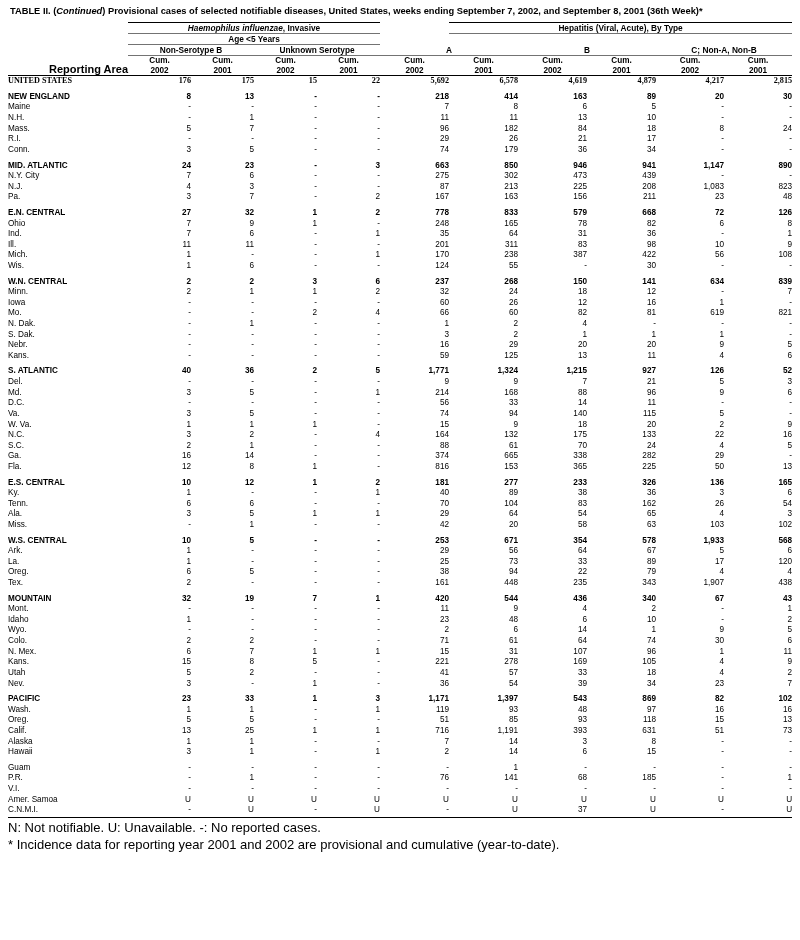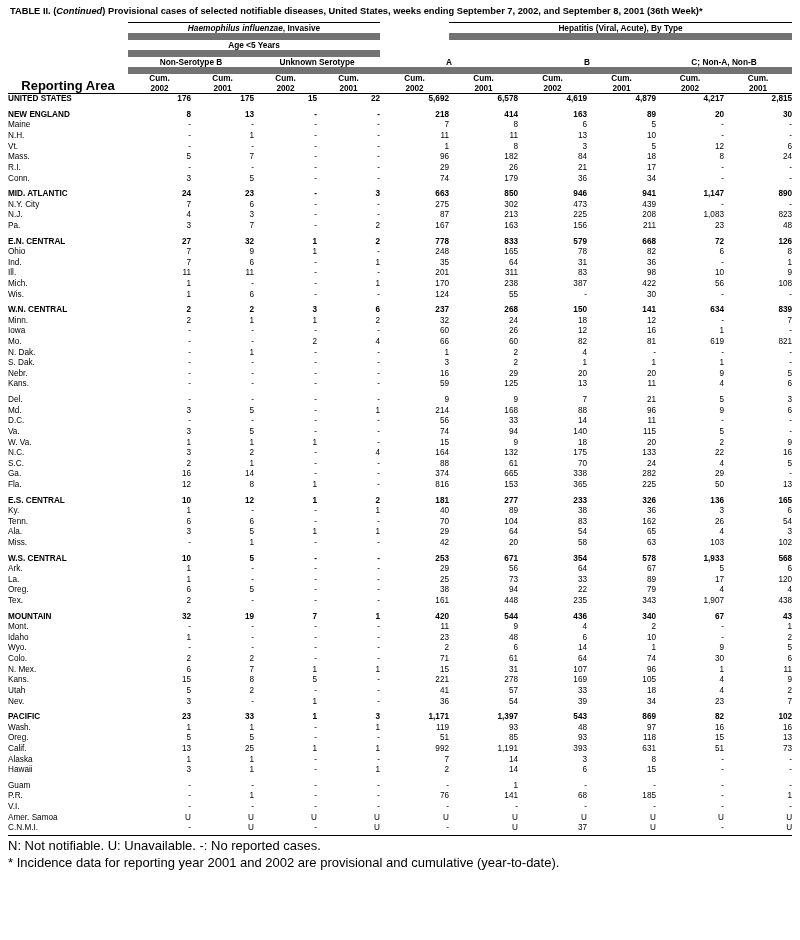--- a/index.html
+++ b/index.html
@@ -48,27 +48,27 @@
   .hdr-group .ital { font-style: italic; }
   .hdr-col {
     text-align: center;
     font-weight: bold;
     font-size: 8.2px;
     line-height: 1.18;
     padding-bottom: 1.5px;
   }
   .hdr-area {
     font-weight: bold;
-    font-size: 13px;
-    text-align: center;
+    font-size: 11px;
+    text-align: right;
     padding-bottom: 1.5px;
   }
   .bt { border-top: 1px solid #000; }
-  .bb { border-bottom: 7px solid #737373; }
-  .rule-top { border-top: 1.6px solid #000; }
+  .bb { border-bottom: 1px solid #737373; }
+  .rule-top { border-top: 1.6px solid #000; font-family: Liberation Serif, serif; }
   td.num {
     text-align: right;
     padding-right: 9px;
     font-size: 8.2px;
     line-height: 1.295;
     white-space: nowrap;
   }
   td.area {
     text-align: left;
     padding-left: 1px;
@@ -199,33 +199,20 @@
           <td class="num">-</td>
           <td class="num">-</td>
           <td class="num">11</td>
           <td class="num">11</td>
           <td class="num">13</td>
           <td class="num">10</td>
           <td class="num">-</td>
           <td class="num">-</td>
         </tr>
         <tr>
-          <td class="area">Vt.</td>
-          <td class="num">-</td>
-          <td class="num">-</td>
-          <td class="num">-</td>
-          <td class="num">-</td>
-          <td class="num">1</td>
-          <td class="num">8</td>
-          <td class="num">3</td>
-          <td class="num">5</td>
-          <td class="num">12</td>
-          <td class="num">6</td>
-        </tr>
-        <tr>
           <td class="area">Mass.</td>
           <td class="num">5</td>
           <td class="num">7</td>
           <td class="num">-</td>
           <td class="num">-</td>
           <td class="num">96</td>
           <td class="num">182</td>
           <td class="num">84</td>
           <td class="num">18</td>
           <td class="num">8</td>
@@ -496,20 +483,33 @@
           <td class="num">59</td>
           <td class="num">125</td>
           <td class="num">13</td>
           <td class="num">11</td>
           <td class="num">4</td>
           <td class="num">6</td>
         </tr>
         <tr class="spacer">
           <td colspan="11"></td>
         </tr>
+        <tr class="bold">
+          <td class="area">S. ATLANTIC</td>
+          <td class="num">40</td>
+          <td class="num">36</td>
+          <td class="num">2</td>
+          <td class="num">5</td>
+          <td class="num">1,771</td>
+          <td class="num">1,324</td>
+          <td class="num">1,215</td>
+          <td class="num">927</td>
+          <td class="num">126</td>
+          <td class="num">52</td>
+        </tr>
         <tr>
           <td class="area">Del.</td>
           <td class="num">-</td>
           <td class="num">-</td>
           <td class="num">-</td>
           <td class="num">-</td>
           <td class="num">9</td>
           <td class="num">9</td>
           <td class="num">7</td>
           <td class="num">21</td>
@@ -917,21 +917,21 @@
           <td class="num">118</td>
           <td class="num">15</td>
           <td class="num">13</td>
         </tr>
         <tr>
           <td class="area">Calif.</td>
           <td class="num">13</td>
           <td class="num">25</td>
           <td class="num">1</td>
           <td class="num">1</td>
-          <td class="num">992</td>
+          <td class="num">716</td>
           <td class="num">1,191</td>
           <td class="num">393</td>
           <td class="num">631</td>
           <td class="num">51</td>
           <td class="num">73</td>
         </tr>
         <tr>
           <td class="area">Alaska</td>
           <td class="num">1</td>
           <td class="num">1</td>

